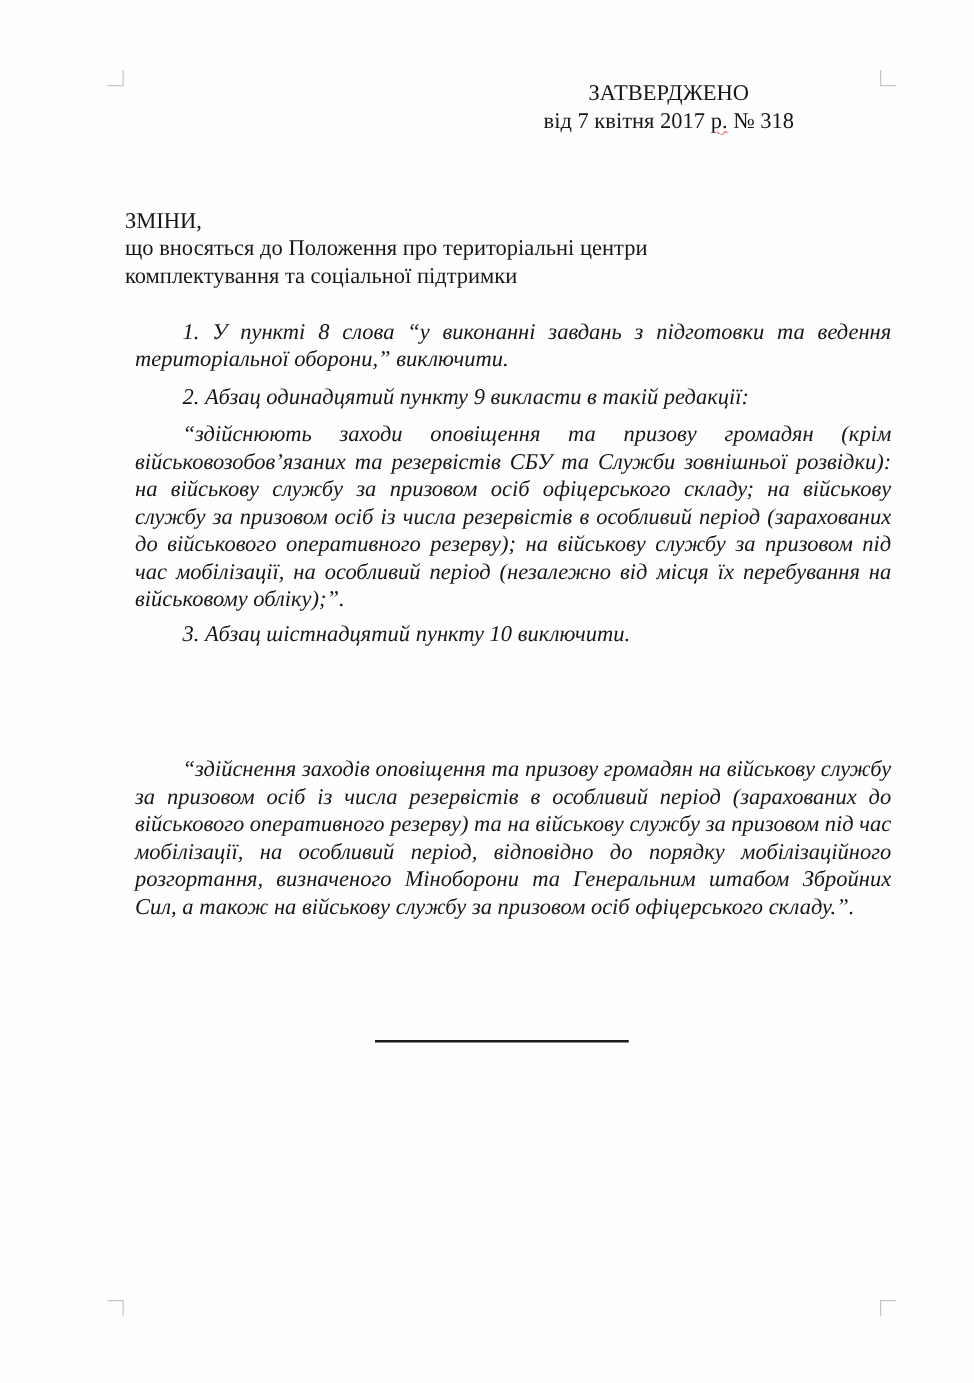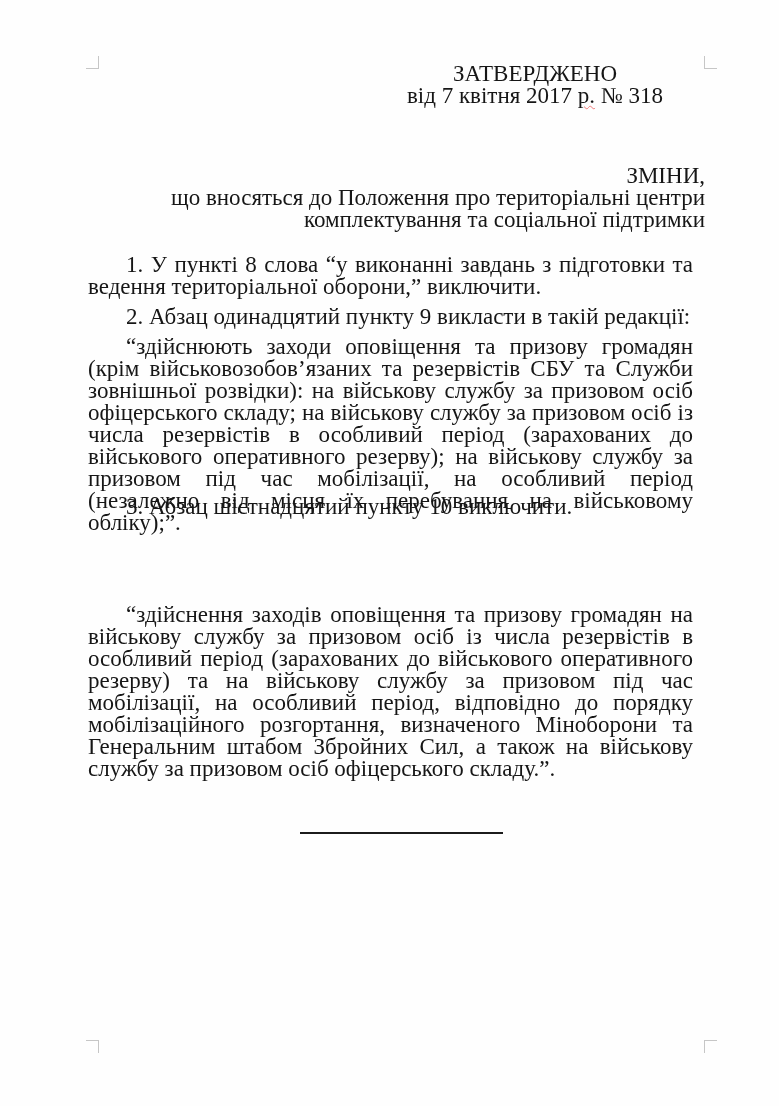--- a/index.html
+++ b/index.html
@@ -12,42 +12,43 @@
     color:#161616;
   }
   .page{position:absolute;inset:0;background:#fefefe;}
   
   .corner{position:absolute;width:13px;height:13px;box-sizing:border-box;}
   .corner.tl{left:86px;top:56px;border-right:1.5px solid #c6c6c6;border-bottom:1.5px solid #c6c6c6;}
   .corner.tr{left:704px;top:56px;border-left:1.5px solid #c6c6c6;border-bottom:1.5px solid #c6c6c6;}
   .corner.bl{left:86px;top:1040px;border-right:1.5px solid #c6c6c6;border-top:1.5px solid #c6c6c6;}
   .corner.br{left:704px;top:1040px;border-left:1.5px solid #c6c6c6;border-top:1.5px solid #c6c6c6;}
   
-  .txt{font-size:23px;line-height:22px;}
+  .txt{font-size:18px;line-height:22px;}
   .approval{
     position:absolute;top:63px;left:330px;width:410px;
     text-align:center;
   }
   .approval div{margin:0;}
   .spell{
     text-decoration-line:underline;
     text-decoration-style:wavy;
     text-decoration-color:#f07a7a;
     text-decoration-thickness:1px;
     text-underline-offset:2px;
   }
   .doc-title{
     position:absolute;top:165px;left:100px;width:605px;
-    text-align:right;
+    text-align:left;
   }
   .doc-title div{margin:0;}
   .body-par{
-    position:absolute;left:88px;width:605px;margin:0;
+    position:absolute;left:108px;width:605px;margin:0;
     text-align:justify;
     text-indent:38px;
+    font-style:italic;
   }
   .p1{top:254px;}
   .p2{top:306px;}
   .p3{top:336px;}
   .p4{top:496px;}
   .p5{top:525px;}
   .p6{top:555px;}
   .p7{top:604px;}
   .p8{top:762px;}
   .divider{

